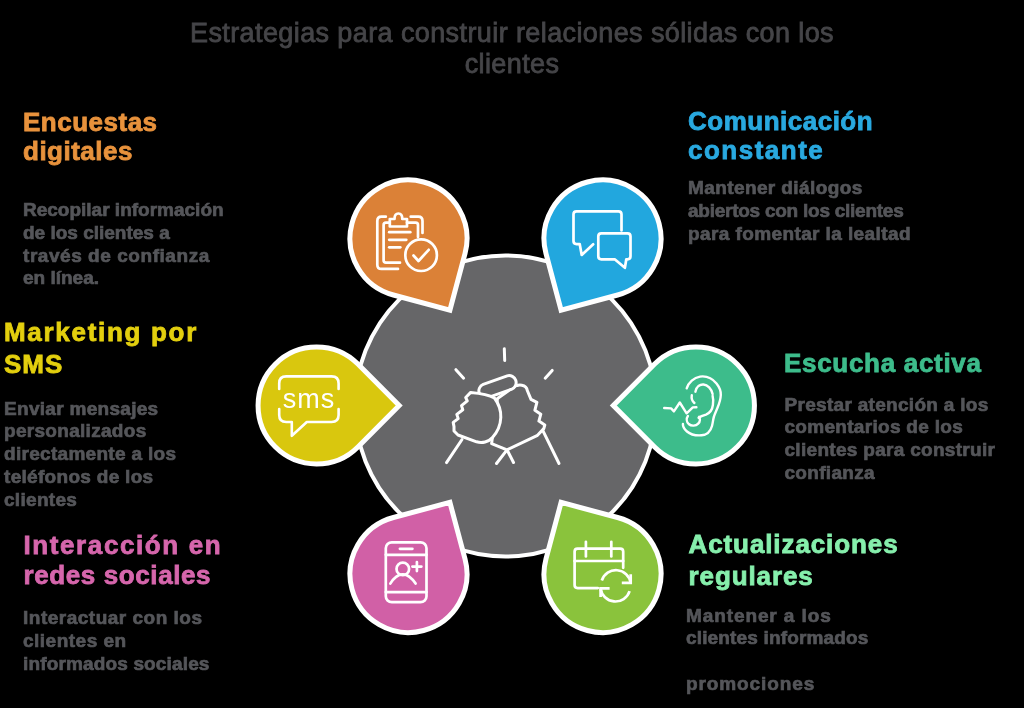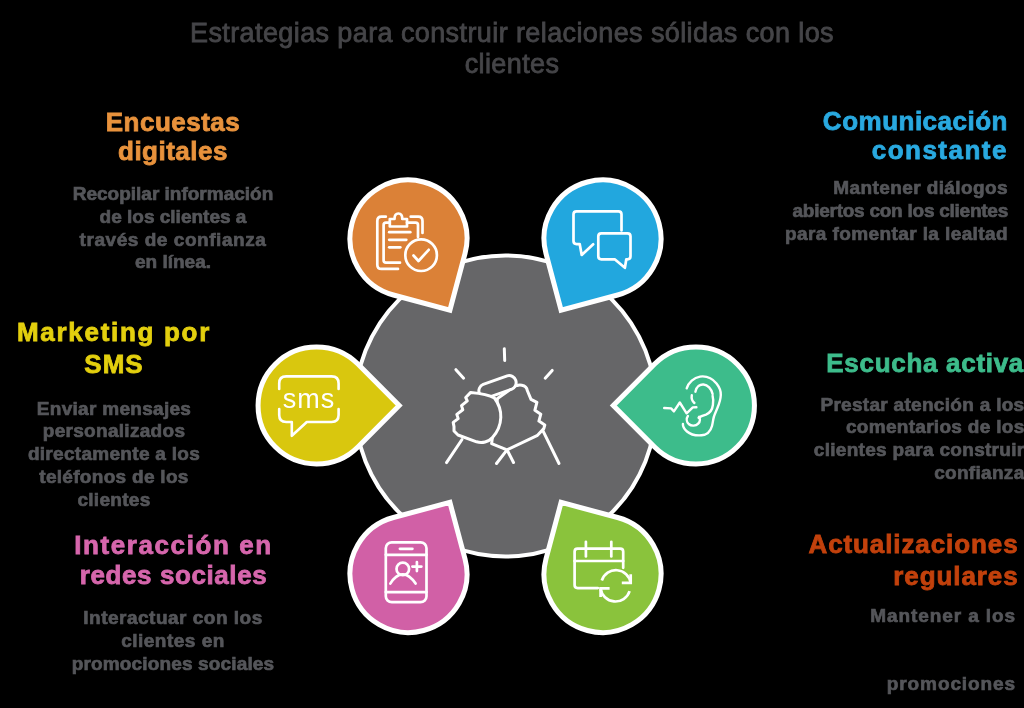--- a/index.html
+++ b/index.html
@@ -3,22 +3,22 @@
 <meta charset="utf-8">
 <style>
   html,body{margin:0;padding:0;}
   body{width:1024px;height:708px;background:#000;overflow:hidden;position:relative;
        font-family:"Liberation Sans", sans-serif;}
   .abs{position:absolute;}
   .title{color:#454548;font-weight:normal;font-size:27px;line-height:31px;-webkit-text-stroke:0.8px #454548;
          width:1024px;text-align:center;top:17.8px;left:0;letter-spacing:0.4px;}
   .hd{font-weight:bold;font-size:26px;line-height:29.3px;letter-spacing:0.5px;-webkit-text-stroke:0.8px currentColor;}
   .bd{color:#55565a;font-weight:bold;font-size:19px;line-height:22.8px;letter-spacing:0px;-webkit-text-stroke:0.7px #55565a;}
-  .r{text-align:center;}
-  .l{text-align:right;}
+  .r{text-align:left;}
+  .l{text-align:left;}
 </style>
 </head>
 <body>
 <svg class="abs" style="left:0;top:0" width="1024" height="708" viewBox="0 0 1024 708">
 
   <circle cx="505.5" cy="406" r="150.5" fill="#666668" stroke="#ffffff" stroke-width="4"></circle>
 
   <g stroke="#ffffff" stroke-width="3" fill="none" stroke-linecap="round" stroke-linejoin="round">
     <path d="M 504.3 348.8 L 504.7 360.5"></path>
     <path d="M 455.9 369.7 L 463.6 378.2"></path>
@@ -96,28 +96,28 @@
     <path d="M 601.8 580.5 A 14.9 14.9 0 0 1 630.7 582.8" stroke-linejoin="miter" stroke-linecap="butt"></path>
     <path d="M 621.8 582.8 L 630.7 582.8 L 630.7 574.2" stroke-linejoin="miter" stroke-linecap="butt"></path>
     <path d="M 629.6 591.1 A 14.9 14.9 0 0 1 600.6 588.4" stroke-linejoin="miter" stroke-linecap="butt"></path>
     <path d="M 609.6 588.4 L 600.6 588.4 L 600.6 597.0" stroke-linejoin="miter" stroke-linecap="butt"></path>
   </g>
 </svg>
 
 <div class="abs title">Estrategias para construir relaciones sólidas con los<br>clientes</div>
 
 <div class="abs hd r" style="right:701px;top:107.8px;width:300px;color:#e8923c">Encuestas<br>digitales</div>
-<div class="abs bd r" style="right:701px;top:183px;width:300px">Recopilar información<br>de los clientes a<br><span style="letter-spacing:0.55px">través de confianza</span><br>en línea.</div>
+<div class="abs bd r" style="right:701px;top:199px;width:300px">Recopilar información<br>de los clientes a<br><span style="letter-spacing:0.55px">través de confianza</span><br>en línea.</div>
 
 <div class="abs hd l" style="left:688px;top:107px;width:320px;color:#29a9e0">Comunicación<br><span style="letter-spacing:1.5px">constante</span></div>
 <div class="abs bd l" style="left:688px;top:177px;width:320px;letter-spacing:0.4px">Mantener diálogos<br><span style="letter-spacing:-0.25px">abiertos con los clientes</span><br>para fomentar la lealtad</div>
 
 <div class="abs hd r" style="right:800px;top:315.7px;width:220px;color:#e3cf0e;letter-spacing:1.7px;line-height:32px">Marketing por<br><span style="letter-spacing:1px">SMS</span></div>
 <div class="abs bd r" style="right:800px;top:397.6px;width:220px;letter-spacing:0.3px">Enviar mensajes<br>personalizados<br>directamente a los<br>teléfonos de los<br>clientes</div>
 
 <div class="abs hd l" style="left:784px;top:348.5px;width:240px;color:#3dbc8b;letter-spacing:0.7px">Escucha activa</div>
 <div class="abs bd l" style="left:784.5px;top:393.6px;width:240px;letter-spacing:0.3px">Prestar atención a los<br>comentarios de los<br>clientes para construir<br>confianza</div>
 
 <div class="abs hd r" style="right:700.5px;top:529.6px;width:300px;color:#d666ac;letter-spacing:1.6px;line-height:30.5px">Interacción en<br><span style="letter-spacing:0.6px">redes sociales</span></div>
-<div class="abs bd r" style="right:701px;top:607.1px;width:300px;letter-spacing:0.5px">Interactuar con los<br>clientes en<br><span style="letter-spacing:0.15px">promociones sociales</span></div>
+<div class="abs bd r" style="right:701px;top:607.1px;width:300px;letter-spacing:0.5px">Interactuar con los<br>clientes en<br><span style="letter-spacing:0.15px">informados sociales</span></div>
 
-<div class="abs hd l" style="left:688.5px;top:528px;width:330px;color:#c2410c;letter-spacing:0.9px;line-height:32px">Actualizaciones<br>regulares</div>
-<div class="abs bd l" style="left:686px;top:604.6px;width:330px;letter-spacing:0.9px">Mantener a los<br><br><br>promociones</div>
+<div class="abs hd l" style="left:688.5px;top:528px;width:330px;color:#86efac;letter-spacing:0.9px;line-height:32px">Actualizaciones<br>regulares</div>
+<div class="abs bd l" style="left:686px;top:604.6px;width:330px;letter-spacing:0.9px">Mantener a los<br><span style="letter-spacing:0.16px">clientes informados</span><br><br>promociones</div>
 
 </body></html>

